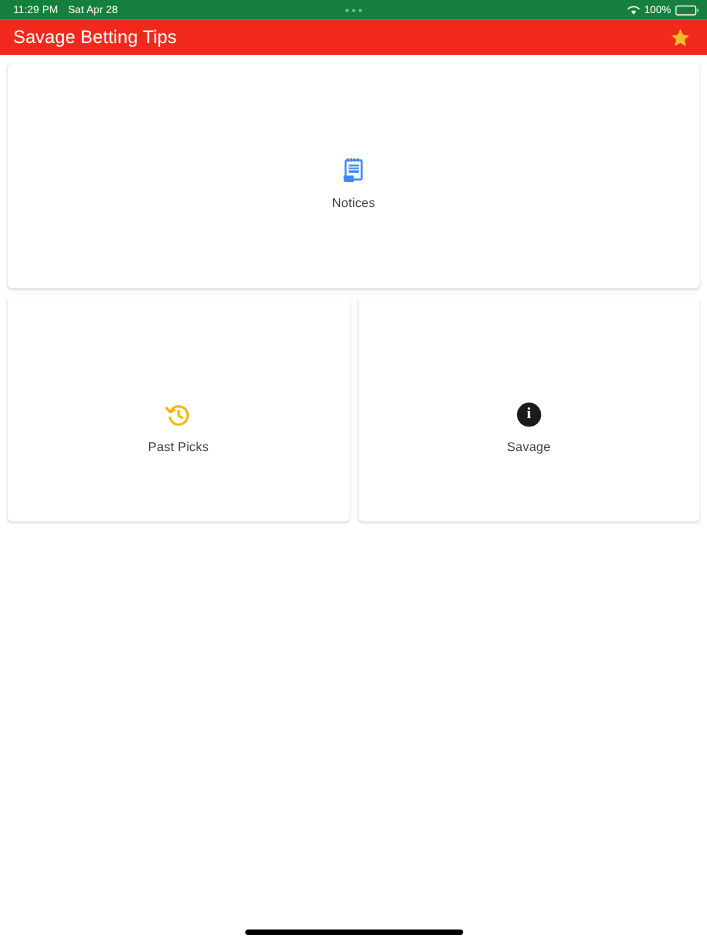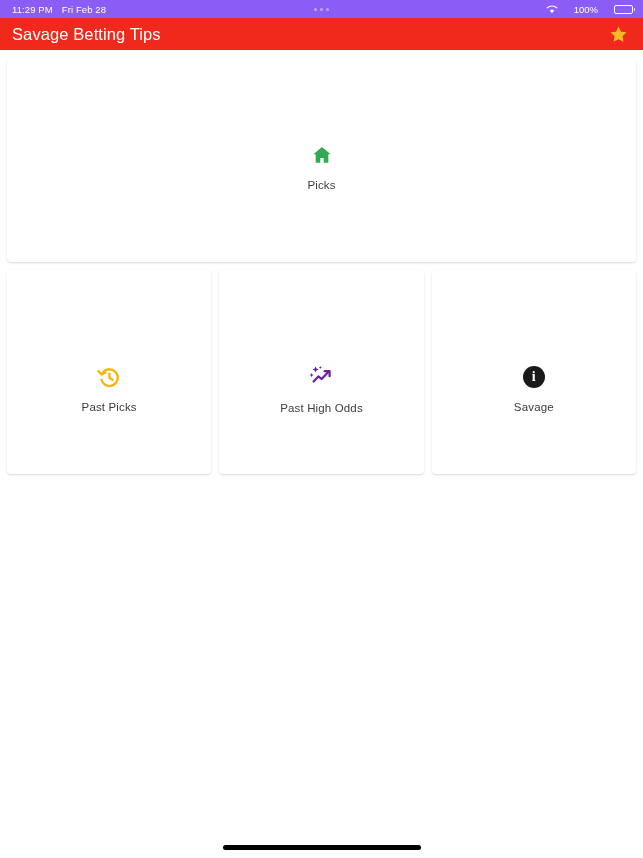--- a/index.html
+++ b/index.html
@@ -11,21 +11,21 @@
     width: 643px;
     height: 858px;
     font-family: "Liberation Sans", sans-serif;
     overflow: hidden;
     position: relative;
   }
 
   
   #status-bar {
     height: 18px;
-    background: #8b5cf6;
+    background: #15803d;
     display: flex;
     align-items: center;
     padding: 0 10px 0 12px;
     box-sizing: border-box;
     position: relative;
   }
   .sb-left {
     display: flex;
     align-items: center;
     gap: 9px;
@@ -47,21 +47,21 @@
   .sb-dot {
     width: 3px;
     height: 3px;
     border-radius: 50%;
     background: rgba(255,255,255,0.45);
   }
   .sb-right {
     margin-left: auto;
     display: flex;
     align-items: center;
-    gap: 16px;
+    gap: 4px;
     color: #ffffff;
     font-size: 9.5px;
     font-weight: 500;
     z-index: 2;
   }
   .wifi-icon svg { display: block; }
   .battery-icon {
     width: 19px;
     height: 9px;
     border: 1px solid #ffffff;
@@ -191,21 +191,21 @@
     background: #000000;
     border-radius: 3px;
   }
 </style>
 </head>
 <body>
 
 <div id="status-bar" data-name="status-bar">
   <div class="sb-left" data-name="status-bar-left">
     <span data-name="status-bar-time">11:29 PM</span>
-    <span data-name="status-bar-date">Fri Feb 28</span>
+    <span data-name="status-bar-date">Sat Apr 28</span>
   </div>
 
   <div class="sb-center" data-name="camera-dots-icon">
     <span class="sb-dot" data-name="camera-dot"></span>
     <span class="sb-dot" data-name="camera-dot"></span>
     <span class="sb-dot" data-name="camera-dot"></span>
   </div>
 
   <div class="sb-right" data-name="status-bar-right">
     <span class="wifi-icon" data-name="wifi-icon">
@@ -227,65 +227,59 @@
     <svg width="19" height="19" viewBox="0 0 24 24">
       <path d="M12 1.8l3.1 6.6 7 .9-5.1 4.9 1.3 7.1L12 17.9 5.7 21.3 7 14.2 1.9 9.3l7-.9z" fill="#F7B928"></path>
     </svg>
   </div>
 </div>
 
 <div id="grid" data-name="dashboard-grid">
 
   <div class="grid-row" data-name="grid-row">
 
-    <div class="card" data-name="card-picks">
+
+
+    <div class="card" data-name="card-notices">
       <div class="card-inner" data-name="card-content">
-        <div class="card-icon" data-name="home-icon">
-          <svg width="22" height="22" viewBox="0 0 24 24">
-            <path d="M12 3.2 L2.6 11.2 h2.5 V20.4 h5.0 v-5.2 h3.8 v5.2 h5.0 V11.2 h2.5 Z" fill="#34A853"></path>
+        <div class="card-icon" data-name="notepad-icon">
+          <svg width="21" height="24" viewBox="0 0 21 24">
+            <rect x="3.2" y="2.6" width="14.6" height="17.6" rx="1" fill="#ffffff" stroke="#4285F4" stroke-width="1.8"></rect>
+            <rect x="6.0" y="6.6" width="9.2" height="7.6" fill="#4285F4"></rect>
+            <rect x="6.0" y="8.3" width="9.2" height="1.0" fill="#ffffff"></rect>
+            <rect x="6.0" y="10.8" width="9.2" height="1.0" fill="#ffffff"></rect>
+            <path d="M1.4 16.6 H10.6 V22.4 H3.2 A1.8 1.8 0 0 1 1.4 20.6 Z" fill="#4285F4"></path>
+            <rect x="4.6" y="0.6" width="1.5" height="3.4" rx="0.7" fill="#4285F4"></rect>
+            <rect x="7.6" y="0.6" width="1.5" height="3.4" rx="0.7" fill="#4285F4"></rect>
+            <rect x="10.6" y="0.6" width="1.5" height="3.4" rx="0.7" fill="#4285F4"></rect>
+            <rect x="13.6" y="0.6" width="1.5" height="3.4" rx="0.7" fill="#4285F4"></rect>
           </svg>
         </div>
-        <div class="card-label" data-name="card-label">Picks</div>
+        <div class="card-label" data-name="card-label">Notices</div>
       </div>
     </div>
-
-
 
   </div>
 
   <div class="grid-row" data-name="grid-row">
 
     <div class="card" data-name="card-past-picks">
       <div class="card-inner" data-name="card-content">
         <div class="card-icon" data-name="history-clock-icon">
           <svg width="24" height="23" viewBox="0 0 24 23">
             <path d="M12.4 3.4 a8.3 8.3 0 1 1 -8.0 10.4" stroke="#F4B400" stroke-width="2.2" fill="none" stroke-linecap="round"></path>
             <path d="M12.4 3.4 a8.3 8.3 0 0 0 -7.4 4.6" stroke="#F4B400" stroke-width="2.2" fill="none" stroke-linecap="round"></path>
             <path d="M1.4 5.0 L4.6 8.6 L8.4 6.6" stroke="#F4B400" stroke-width="2.2" fill="none" stroke-linecap="round" stroke-linejoin="round"></path>
             <path d="M12.4 7.6 V11.9 L15.6 13.8" stroke="#F4B400" stroke-width="2.2" fill="none" stroke-linecap="round" stroke-linejoin="round"></path>
           </svg>
         </div>
         <div class="card-label" data-name="card-label">Past Picks</div>
       </div>
     </div>
 
-    <div class="card" data-name="card-past-high-odds">
-      <div class="card-inner" data-name="card-content">
-        <div class="card-icon" data-name="auto-graph-sparkle-icon">
-          <svg width="25" height="24" viewBox="0 0 25 24">
-            <path d="M4.6 16.6 L9.4 11.4 L12.6 14.0 L19.8 6.4" stroke="#6A1EA8" stroke-width="2.2" fill="none" stroke-linecap="round" stroke-linejoin="round"></path>
-            <path d="M15.6 6.2 h5.0 v5.0" stroke="#6A1EA8" stroke-width="2.2" fill="none" stroke-linecap="round" stroke-linejoin="round"></path>
-            <path d="M6.6 1.4 l0.9 2.2 2.2 0.9 -2.2 0.9 -0.9 2.2 -0.9 -2.2 -2.2 -0.9 2.2 -0.9 z" fill="#6A1EA8"></path>
-            <path d="M2.6 8.0 l0.6 1.5 1.5 0.6 -1.5 0.6 -0.6 1.5 -0.6 -1.5 -1.5 -0.6 1.5 -0.6 z" fill="#6A1EA8"></path>
-            <path d="M11.4 1.0 l0.45 1.1 1.1 0.45 -1.1 0.45 -0.45 1.1 -0.45 -1.1 -1.1 -0.45 1.1 -0.45 z" fill="#6A1EA8"></path>
-          </svg>
-        </div>
-        <div class="card-label" data-name="card-label">Past High Odds</div>
-      </div>
-    </div>
 
     <div class="card" data-name="card-about">
       <div class="card-inner" data-name="card-content">
         <div class="card-icon" data-name="info-circle-icon">
           <div class="info-circle" data-name="info-circle-shape">
             <span data-name="info-glyph">i</span>
           </div>
         </div>
         <div class="card-label" data-name="card-label">Savage</div>
       </div>

